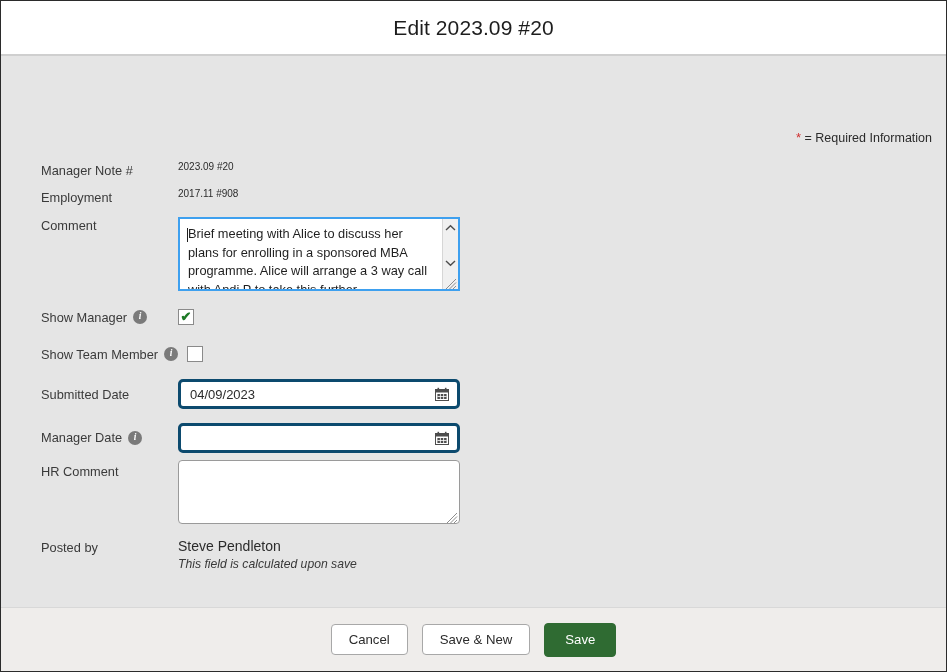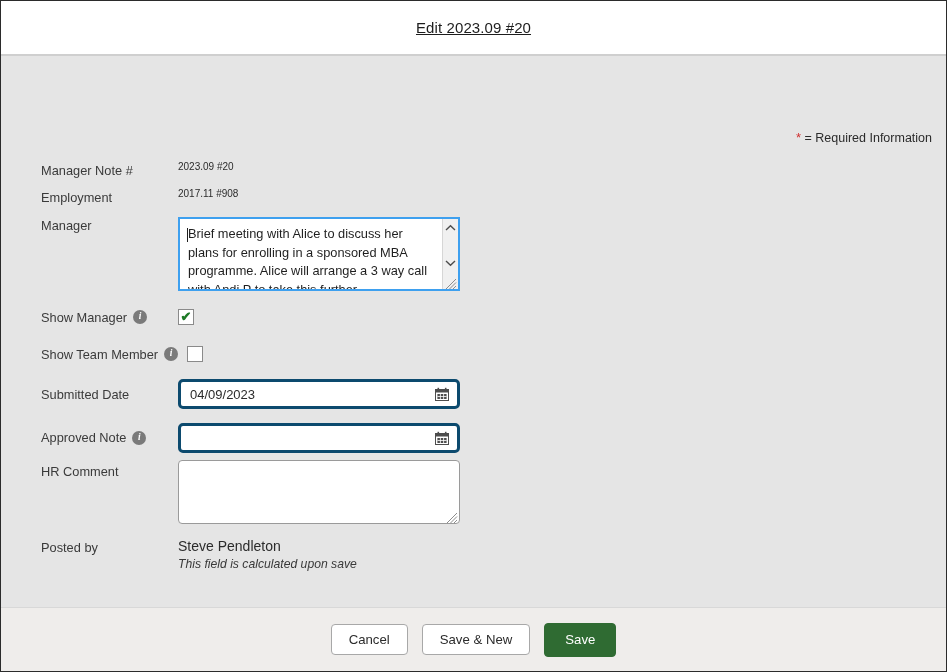--- a/index.html
+++ b/index.html
@@ -19,21 +19,21 @@
   }
   
   .header{
     height:55px;min-height:55px;
     display:flex;align-items:center;justify-content:center;
     background:#ffffff;
     border-bottom:2px solid #cfcfcf;
     box-sizing:border-box;
   }
   .header-title{
-    font-size:15px;color:#1d1d1d;font-weight:400;letter-spacing:.1px;text-decoration:underline;
+    font-size:21px;color:#1d1d1d;font-weight:400;letter-spacing:.1px;
   }
   
   .body{
     flex:1;
     position:relative;
     background:#e5e5e5;
     overflow:hidden;
   }
   .required-note{
     position:absolute;top:74px;right:14px;
@@ -193,21 +193,21 @@
         <div class="lbl">Manager Note #</div>
         <div class="val">2023.09 #20</div>
       </div>
 
       <div class="row" style="height:29px;">
         <div class="lbl">Employment</div>
         <div class="val">2017.11 #908</div>
       </div>
 
       <div class="row" style="height:82px;">
-        <div class="lbl" style="padding-top:1px;">Manager</div>
+        <div class="lbl" style="padding-top:1px;">Comment</div>
         <div class="ta-focus-wrap">
           <div class="ta-caret"></div>
           <div class="ta-text">Brief meeting with Alice to discuss her plans for enrolling in a sponsored MBA programme. Alice will arrange a 3 way call with Andi P to take this further.</div>
           <div class="scrollbar">
             <div class="sb-arrow">
               <svg width="11" height="8" viewBox="0 0 11 8">
                   <path d="M1 6 L5.5 1.8 L10 6" fill="none" stroke="#4d4d4d" stroke-width="1.4"></path>
                 </svg>
             </div>
             <div class="sb-arrow" style="margin-bottom:18px;">
@@ -254,21 +254,21 @@
               <rect x="9.9" y="0.8" width="1.6" height="2.4" fill="#4d4d4d"></rect>
               <rect x="2.4" y="7" width="9.2" height="5" fill="#4d4d4d"></rect>
               <path d="M5.4 7 V12 M8.6 7 V12 M2.4 9.5 H11.6" stroke="#ffffff" stroke-width="0.8"></path>
             </svg>
           </span>
         </div>
       </div>
 
       <div class="row" style="height:45px;align-items:center;">
         <div class="lbl" style="padding-top:0;">
-          <span>Approved Note</span>
+          <span>Manager Date</span>
           <span class="info-icon">i</span>
         </div>
         <div class="date-field">
           <span class="dval"></span>
           <span class="cal-icon">
             <svg width="14" height="14" viewBox="0 0 14 14">
               <rect x="0.5" y="2.5" width="13" height="11" fill="none" stroke="#4d4d4d" stroke-width="1"></rect>
               <rect x="0.5" y="2.5" width="13" height="3" fill="#4d4d4d"></rect>
               <rect x="2.5" y="0.8" width="1.6" height="2.4" fill="#4d4d4d"></rect>
               <rect x="9.9" y="0.8" width="1.6" height="2.4" fill="#4d4d4d"></rect>

